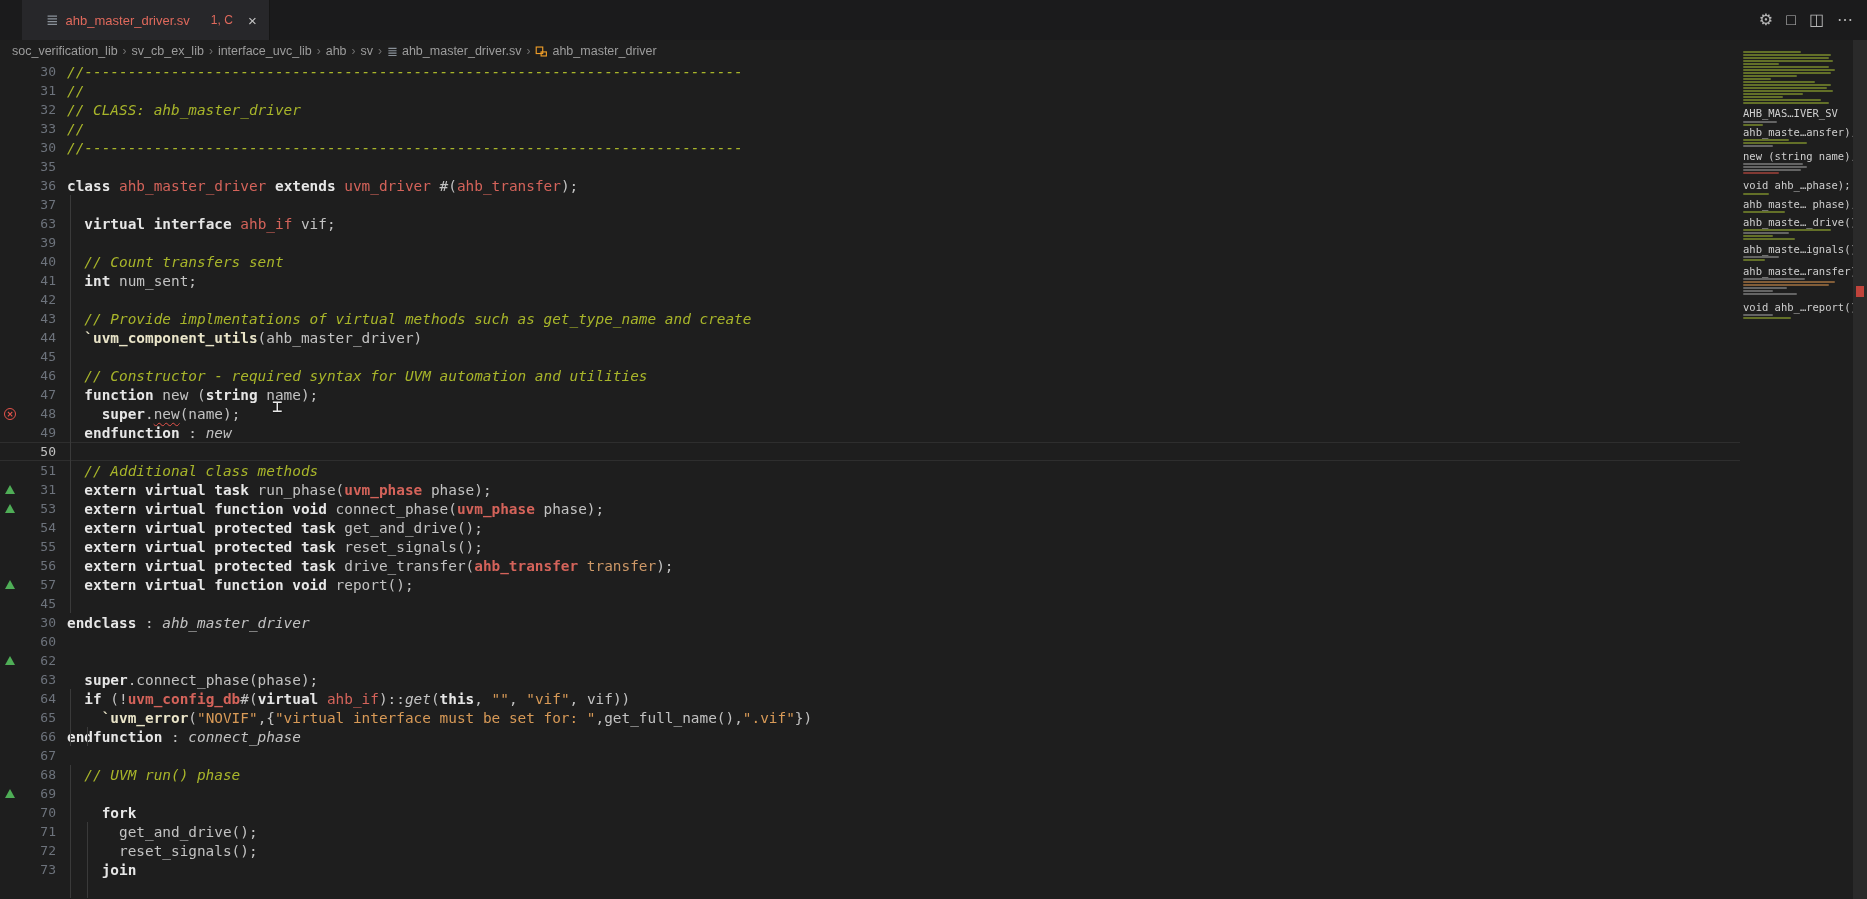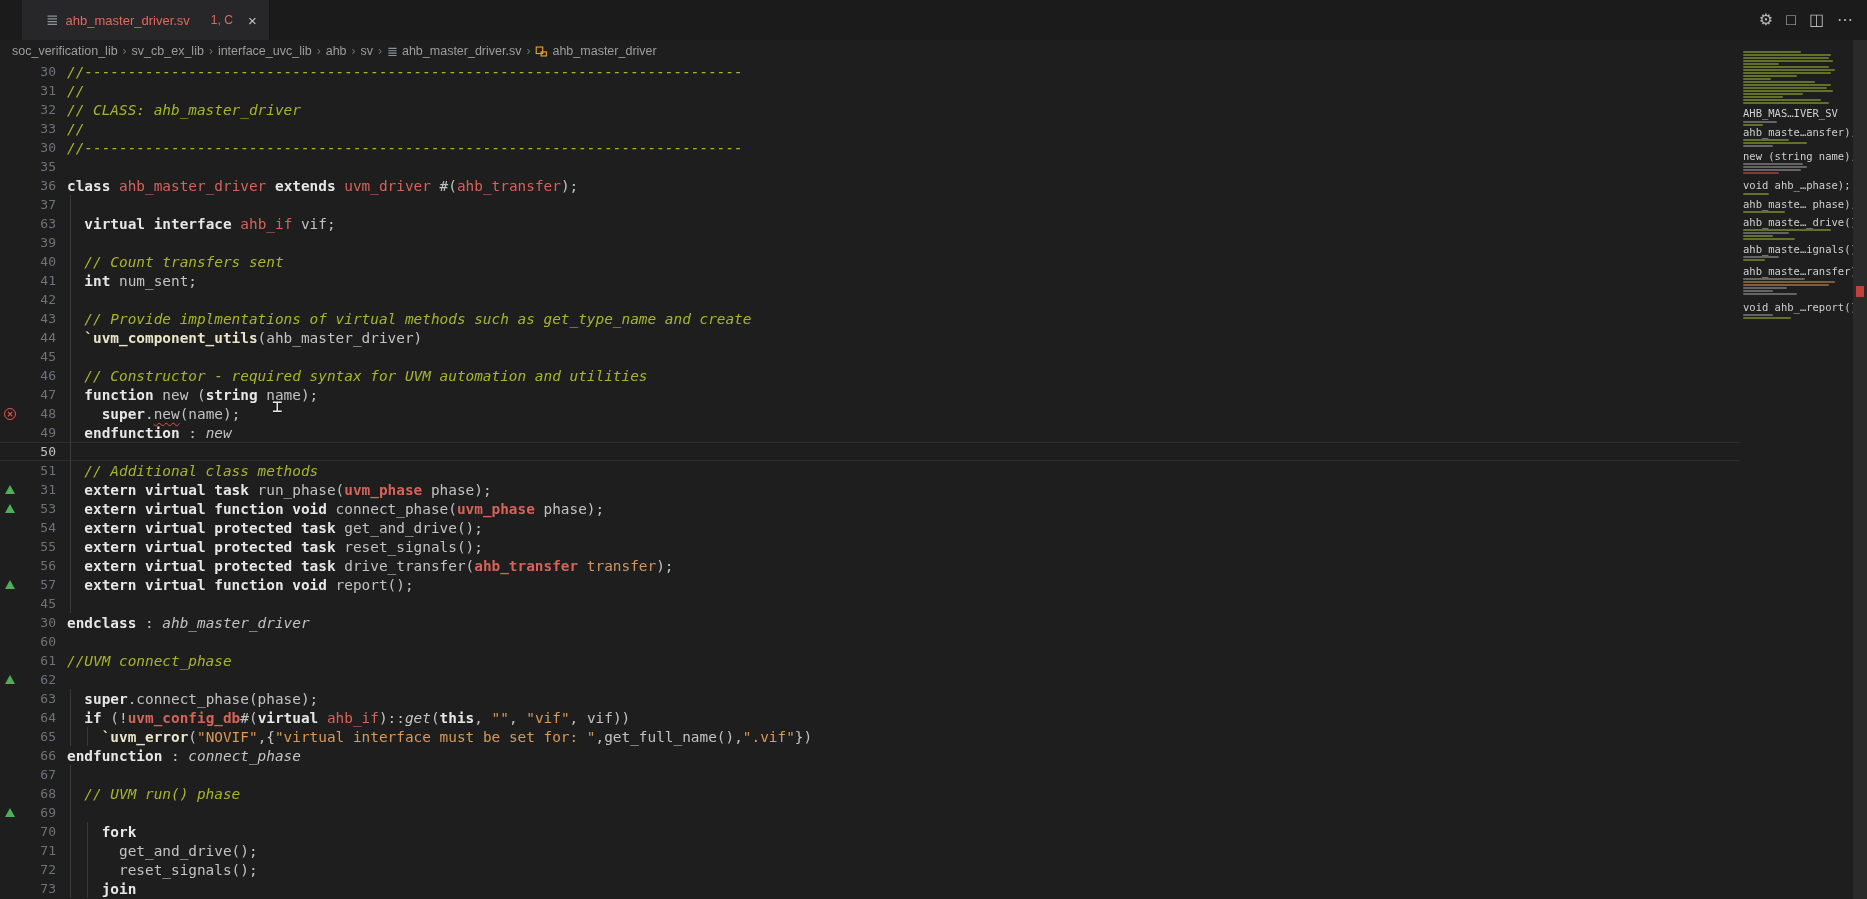--- a/index.html
+++ b/index.html
@@ -279,25 +279,20 @@
         </div>
         <div class="line">
           <span class="gmark"></span>
           <span class="lnum">30</span>
           <span class="ctext"><span class="k">endclass</span><span class="p"> : </span><span class="i">ahb_master_driver</span></span>
         </div>
         <div class="line">
           <span class="gmark"></span>
           <span class="lnum">60</span>
           <span class="ctext"></span>
-        </div>
-        <div class="line">
-          <span class="gmark"></span>
-          <span class="lnum">61</span>
-          <span class="ctext"><span class="c">//UVM connect_phase</span></span>
         </div>
         <div class="line">
           <span class="gmark">
             <span class="tri-icon"></span>
           </span>
           <span class="lnum">62</span>
         </div>
         <div class="line">
           <span class="gmark"></span>
           <span class="lnum">63</span>

